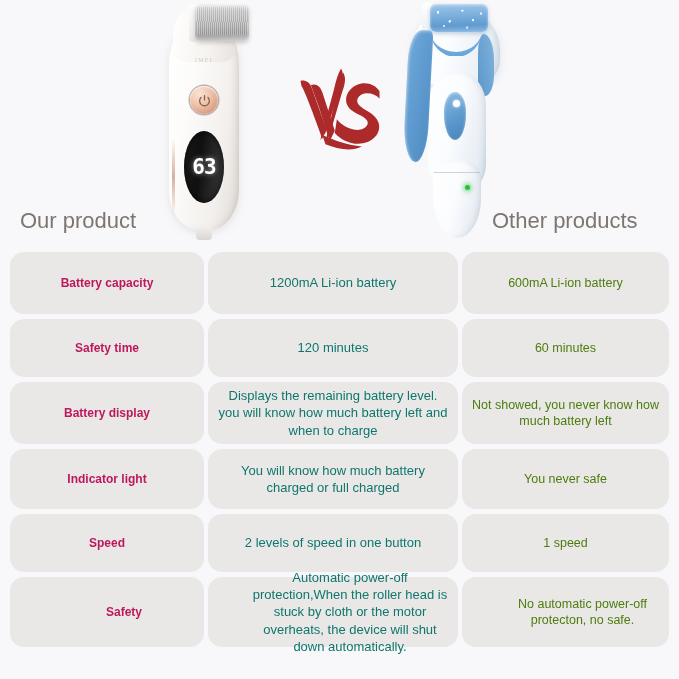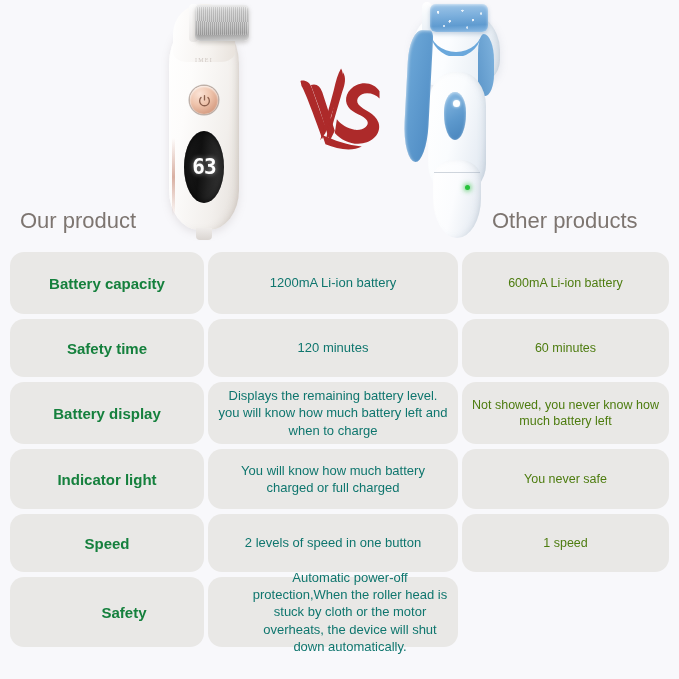--- a/index.html
+++ b/index.html
@@ -282,23 +282,23 @@
     border-radius: 14px;
     display: flex;
     align-items: center;
     justify-content: center;
     box-sizing: border-box;
     padding: 4px 10px;
   }
   .cell.feature {
     width: 194px;
     flex: 0 0 194px;
-    font-size: 15px;
+    font-size: 12px;
     font-weight: bold;
-    color: #15803d;
+    color: #be185d;
   }
   .cell.ours {
     width: 250px;
     flex: 0 0 250px;
     font-size: 13px;
     color: #0f766e;
     text-align: center;
     line-height: 1.32;
   }
   .cell.other {
@@ -401,15 +401,16 @@
 
   <div class="row h5">
     <div class="cell feature">Speed</div>
     <div class="cell ours">2 levels of speed in one button</div>
     <div class="cell other">1 speed</div>
   </div>
 
   <div class="row h6">
     <div class="cell feature">Safety</div>
     <div class="cell ours">Automatic power-off protection,When the roller head is stuck by cloth or the motor overheats, the device will shut down automatically.</div>
+    <div class="cell other">No automatic power-off protecton, no safe.</div>
   </div>
 
 </div>
 
 </body></html>

